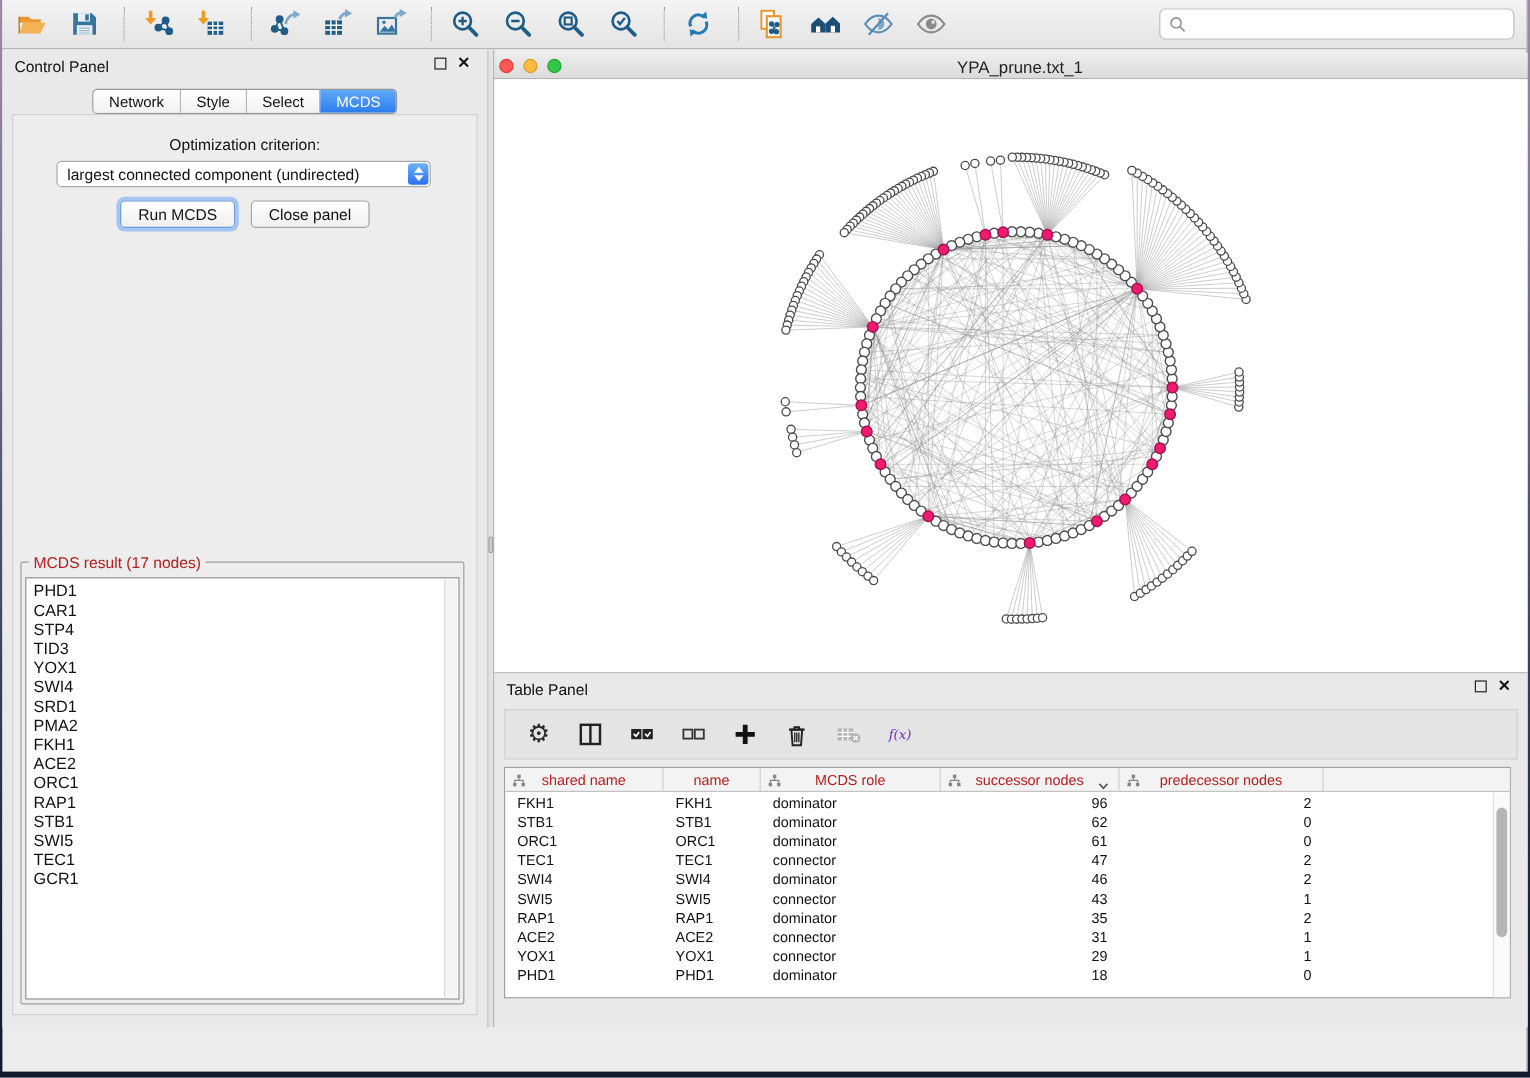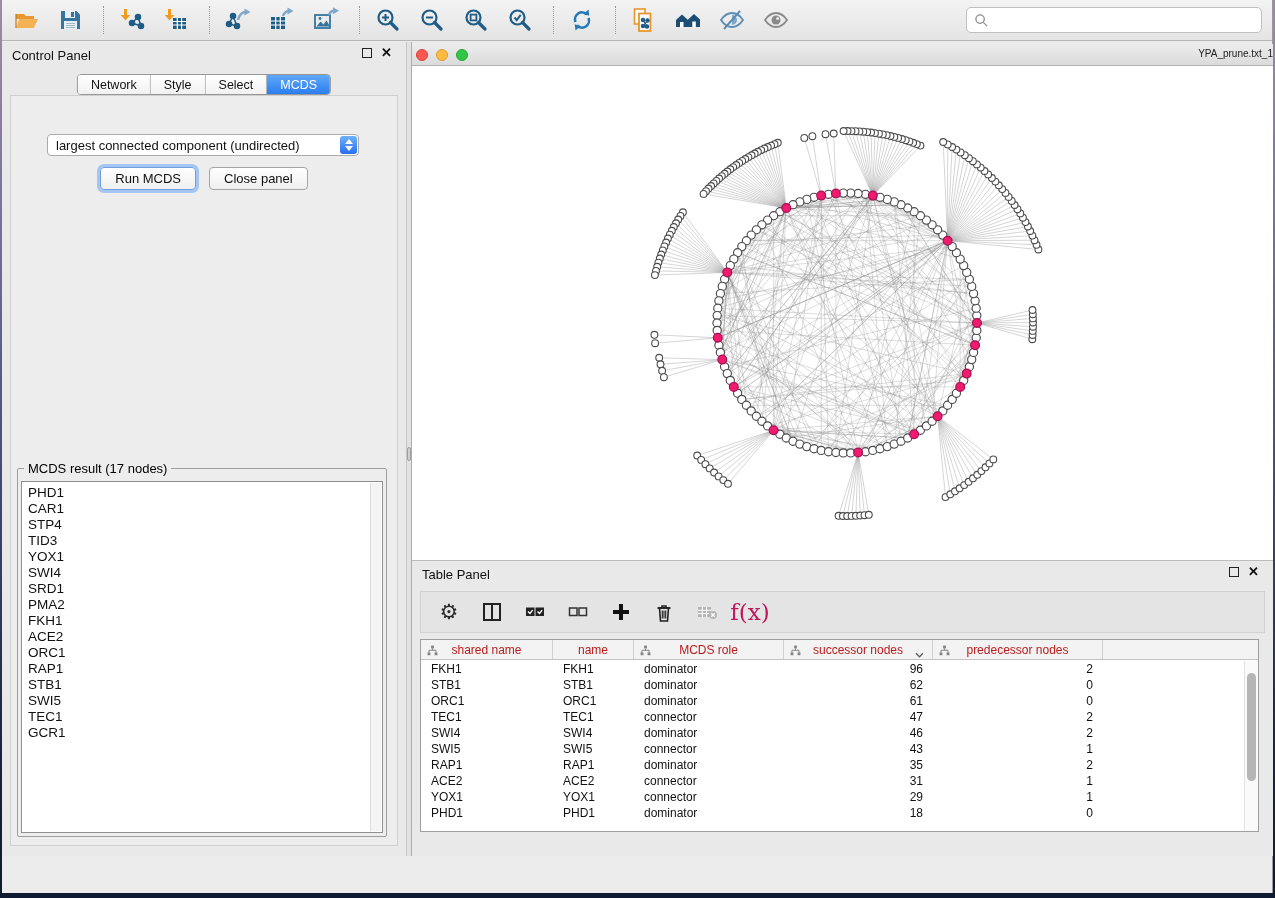--- a/index.html
+++ b/index.html
@@ -43,47 +43,47 @@
     border-radius:4px; display:flex; align-items:center; padding-left:8px; font-size:13px; color:#111; }
   .spin { position:absolute; right:1px; top:1px; bottom:1px; width:17px; border-radius:3px;
     background:linear-gradient(#6db2fc,#2a6ef0); display:flex; flex-direction:column; align-items:center; justify-content:center; gap:2px; }
   .spin .up { width:0; height:0; border-left:4px solid transparent; border-right:4px solid transparent; border-bottom:5px solid #fff; }
   .spin .dn { width:0; height:0; border-left:4px solid transparent; border-right:4px solid transparent; border-top:5px solid #fff; }
   .btn-row { position:absolute; top:71px; left:0; right:0; display:flex; justify-content:center; gap:13px; }
   .mac-btn { height:23px; background:linear-gradient(#ffffff,#efefef); border:1px solid #a6a6a6; border-radius:4px;
     font-size:13px; color:#111; padding:0 14px; display:flex; align-items:center; font-family:"Liberation Sans",sans-serif; }
   .mac-btn.focus { box-shadow:0 0 0 3px rgba(105,165,245,.55); border-color:#6e9ee0; }
   .result-group { position:absolute; left:6px; right:10px; top:372px; bottom:8px; border:1px solid #9e9e9e; border-radius:2px; }
-  .result-group-label { position:absolute; top:-8px; left:6px; background:#ededed; padding:0 4px; font-size:13px; color:#000000; }
+  .result-group-label { position:absolute; top:-8px; left:6px; background:#ededed; padding:0 4px; font-size:13px; color:#b91c1c; }
   .result-list { position:absolute; left:3px; right:3px; top:12px; bottom:3px; background:#fff; border:1px solid #8f8f8f;
     overflow:hidden; padding:3px 0 0 6px; font-size:13.5px; line-height:16px; color:#111; }
   .result-scroll { position:absolute; top:1px; bottom:1px; right:1px; width:11px; background:#f4f4f4; border-left:1px solid #dcdcdc; }
 
   
   .v-splitter { position:absolute; left:404px; top:42px; width:6px; height:814px; background:#e2e2e2;
     border-left:1px solid #c6c6c6; border-right:1px solid #adadad; }
   .v-grip { position:absolute; left:0px; top:405px; width:4px; height:14px; background:#cfcfcf; border:1px solid #9f9f9f; border-radius:2px; }
 
   
   .network-panel { position:absolute; left:410px; top:42px; width:861px; height:518px; }
   .net-titlebar { position:absolute; top:2px; left:0; right:0; height:22px; background:linear-gradient(#ededed,#dbdbdb);
     border-bottom:1px solid #b2b2b2; }
   .traffic { position:absolute; left:4px; top:5px; display:flex; gap:8px; }
   .traffic span { width:12px; height:12px; border-radius:50%; display:inline-block; }
-  .net-title { position:absolute; left:15px; right:0; top:4px; text-align:right; font-size:10px; color:#222; }
+  .net-title { position:absolute; left:15px; right:0; top:4px; text-align:center; font-size:14px; color:#222; }
   .net-canvas { position:absolute; top:24px; left:0; width:861px; height:494px; background:#ffffff; }
 
   
   .table-panel { position:absolute; left:410px; top:560px; width:861px; height:296px; background:#e9e9e9; border-top:1px solid #bdbdbd; }
   .tp-toolbar { position:absolute; top:30px; left:8px; right:8px; height:42px; background:#e4e4e4; border:1px solid #d2d2d2;
     display:flex; align-items:center; padding-left:16px; gap:19px; }
   .tp-icon { width:24px; height:24px; display:flex; align-items:center; justify-content:center; }
   .tp-icon svg { width:22px; height:22px; }
   .gear-glyph { font-size:21px; color:#2b2b2b; line-height:22px; }
-  .fx-glyph { font-family:"DejaVu Serif", serif; font-size:23px; color:#be185d; }
+  .fx-glyph { font-family:"DejaVu Serif", serif; font-style:italic; font-size:11px; color:#6d28d9; }
   .tp-table { position:absolute; left:8px; right:14px; top:78px; bottom:24px; background:#fff; border:1px solid #9f9f9f; }
   .tp-header { position:absolute; top:0; left:0; right:0; height:20px; background:#f3f3f3; border-bottom:1px solid #c2c2c2; display:flex; }
   .tp-col { position:relative; height:100%; border-right:1px solid #cfcfcf; display:flex; align-items:center; justify-content:center;
     font-size:12px; color:#b91c1c; }
   .tp-col .tree-ic { position:absolute; left:6px; top:5px; }
   .tp-col .sort-ic { position:absolute; right:8px; top:8px; }
   .tp-col.filler { flex:1; border-right:none; }
   .tp-rows { position:absolute; top:21px; left:0; right:14px; bottom:0; overflow:hidden; }
   .tp-row { position:relative; height:16px; }
   .tp-cell { position:absolute; top:0; height:16px; font-size:12px; color:#111; line-height:16px; white-space:nowrap; }
@@ -268,20 +268,21 @@
         <span class="close-icon">✕</span>
       </span>
     </div>
     <div class="cp-tabs seg" id="cp-tabs">
         <div class="seg-item">Network</div>
         <div class="seg-item">Style</div>
         <div class="seg-item">Select</div>
         <div class="seg-item active">MCDS</div>
       </div>
     <div class="cp-body">
+      <div class="opt-label">Optimization criterion:</div>
       <div class="opt-select">
         <span>largest connected component (undirected)</span>
         <span class="spin">
             <span class="up"></span>
             <span class="dn"></span>
           </span>
       </div>
       <div class="btn-row">
         <button class="mac-btn focus">Run MCDS</button>
         <button class="mac-btn">Close panel</button>

